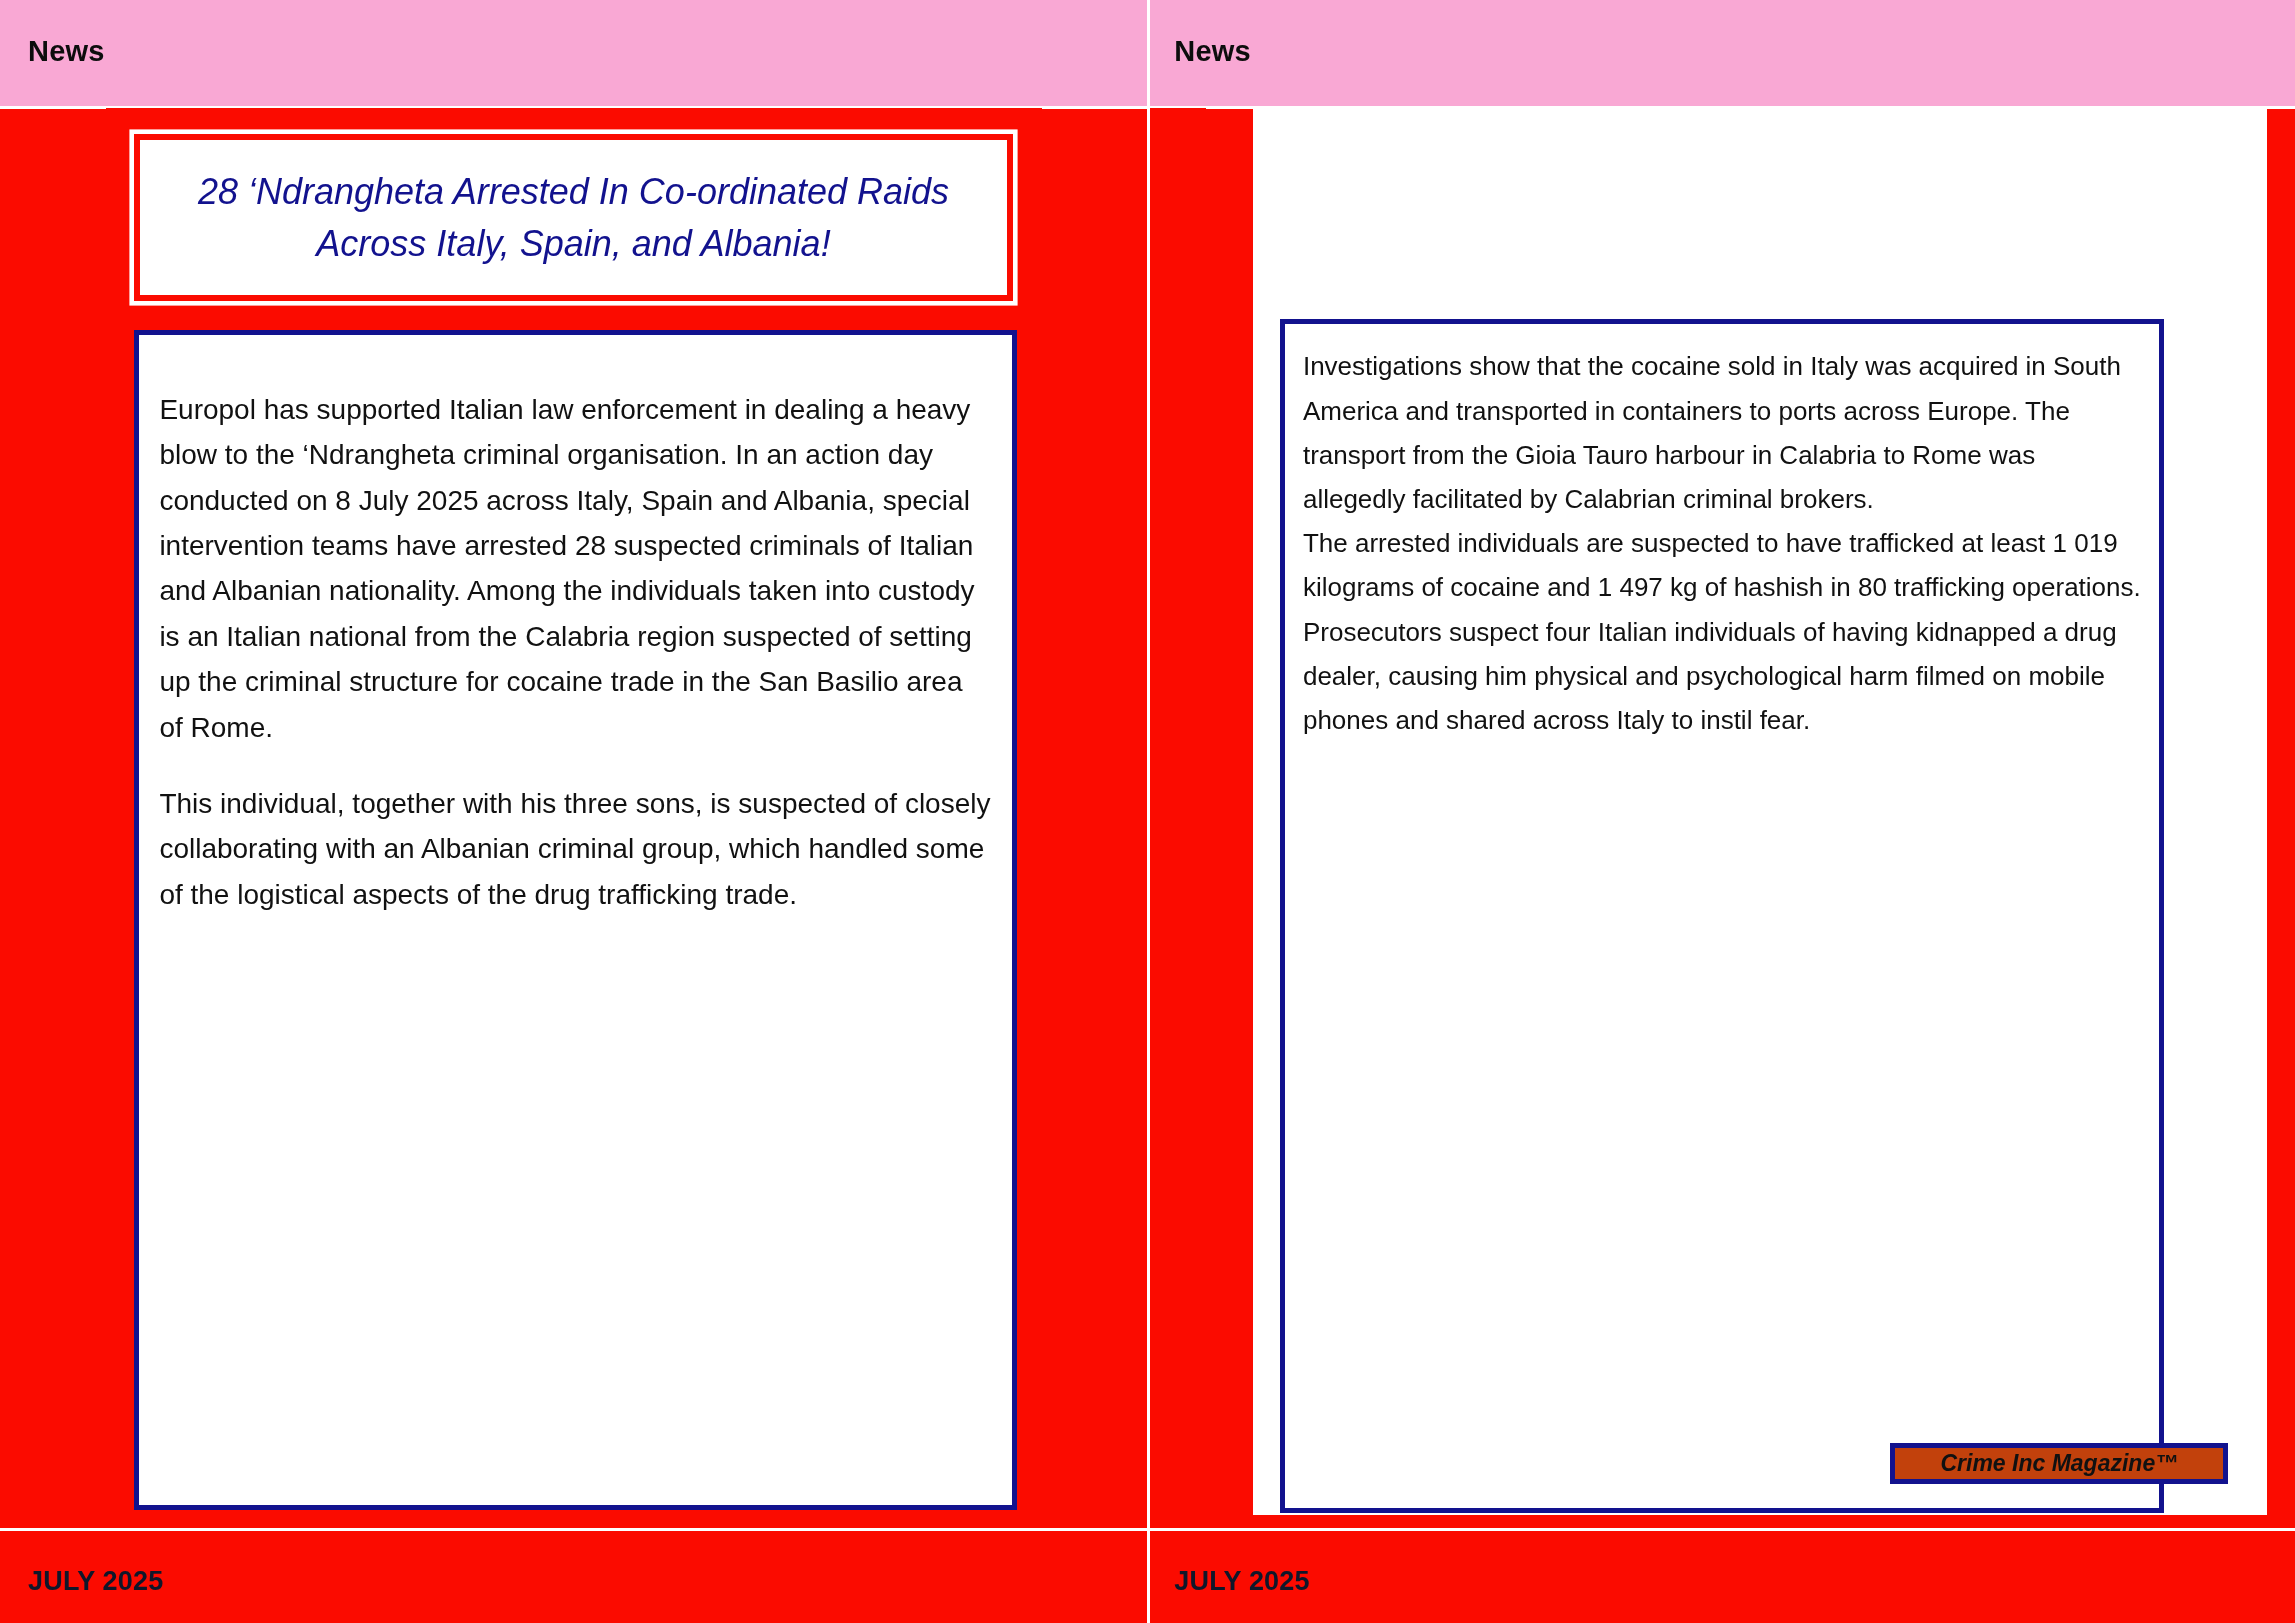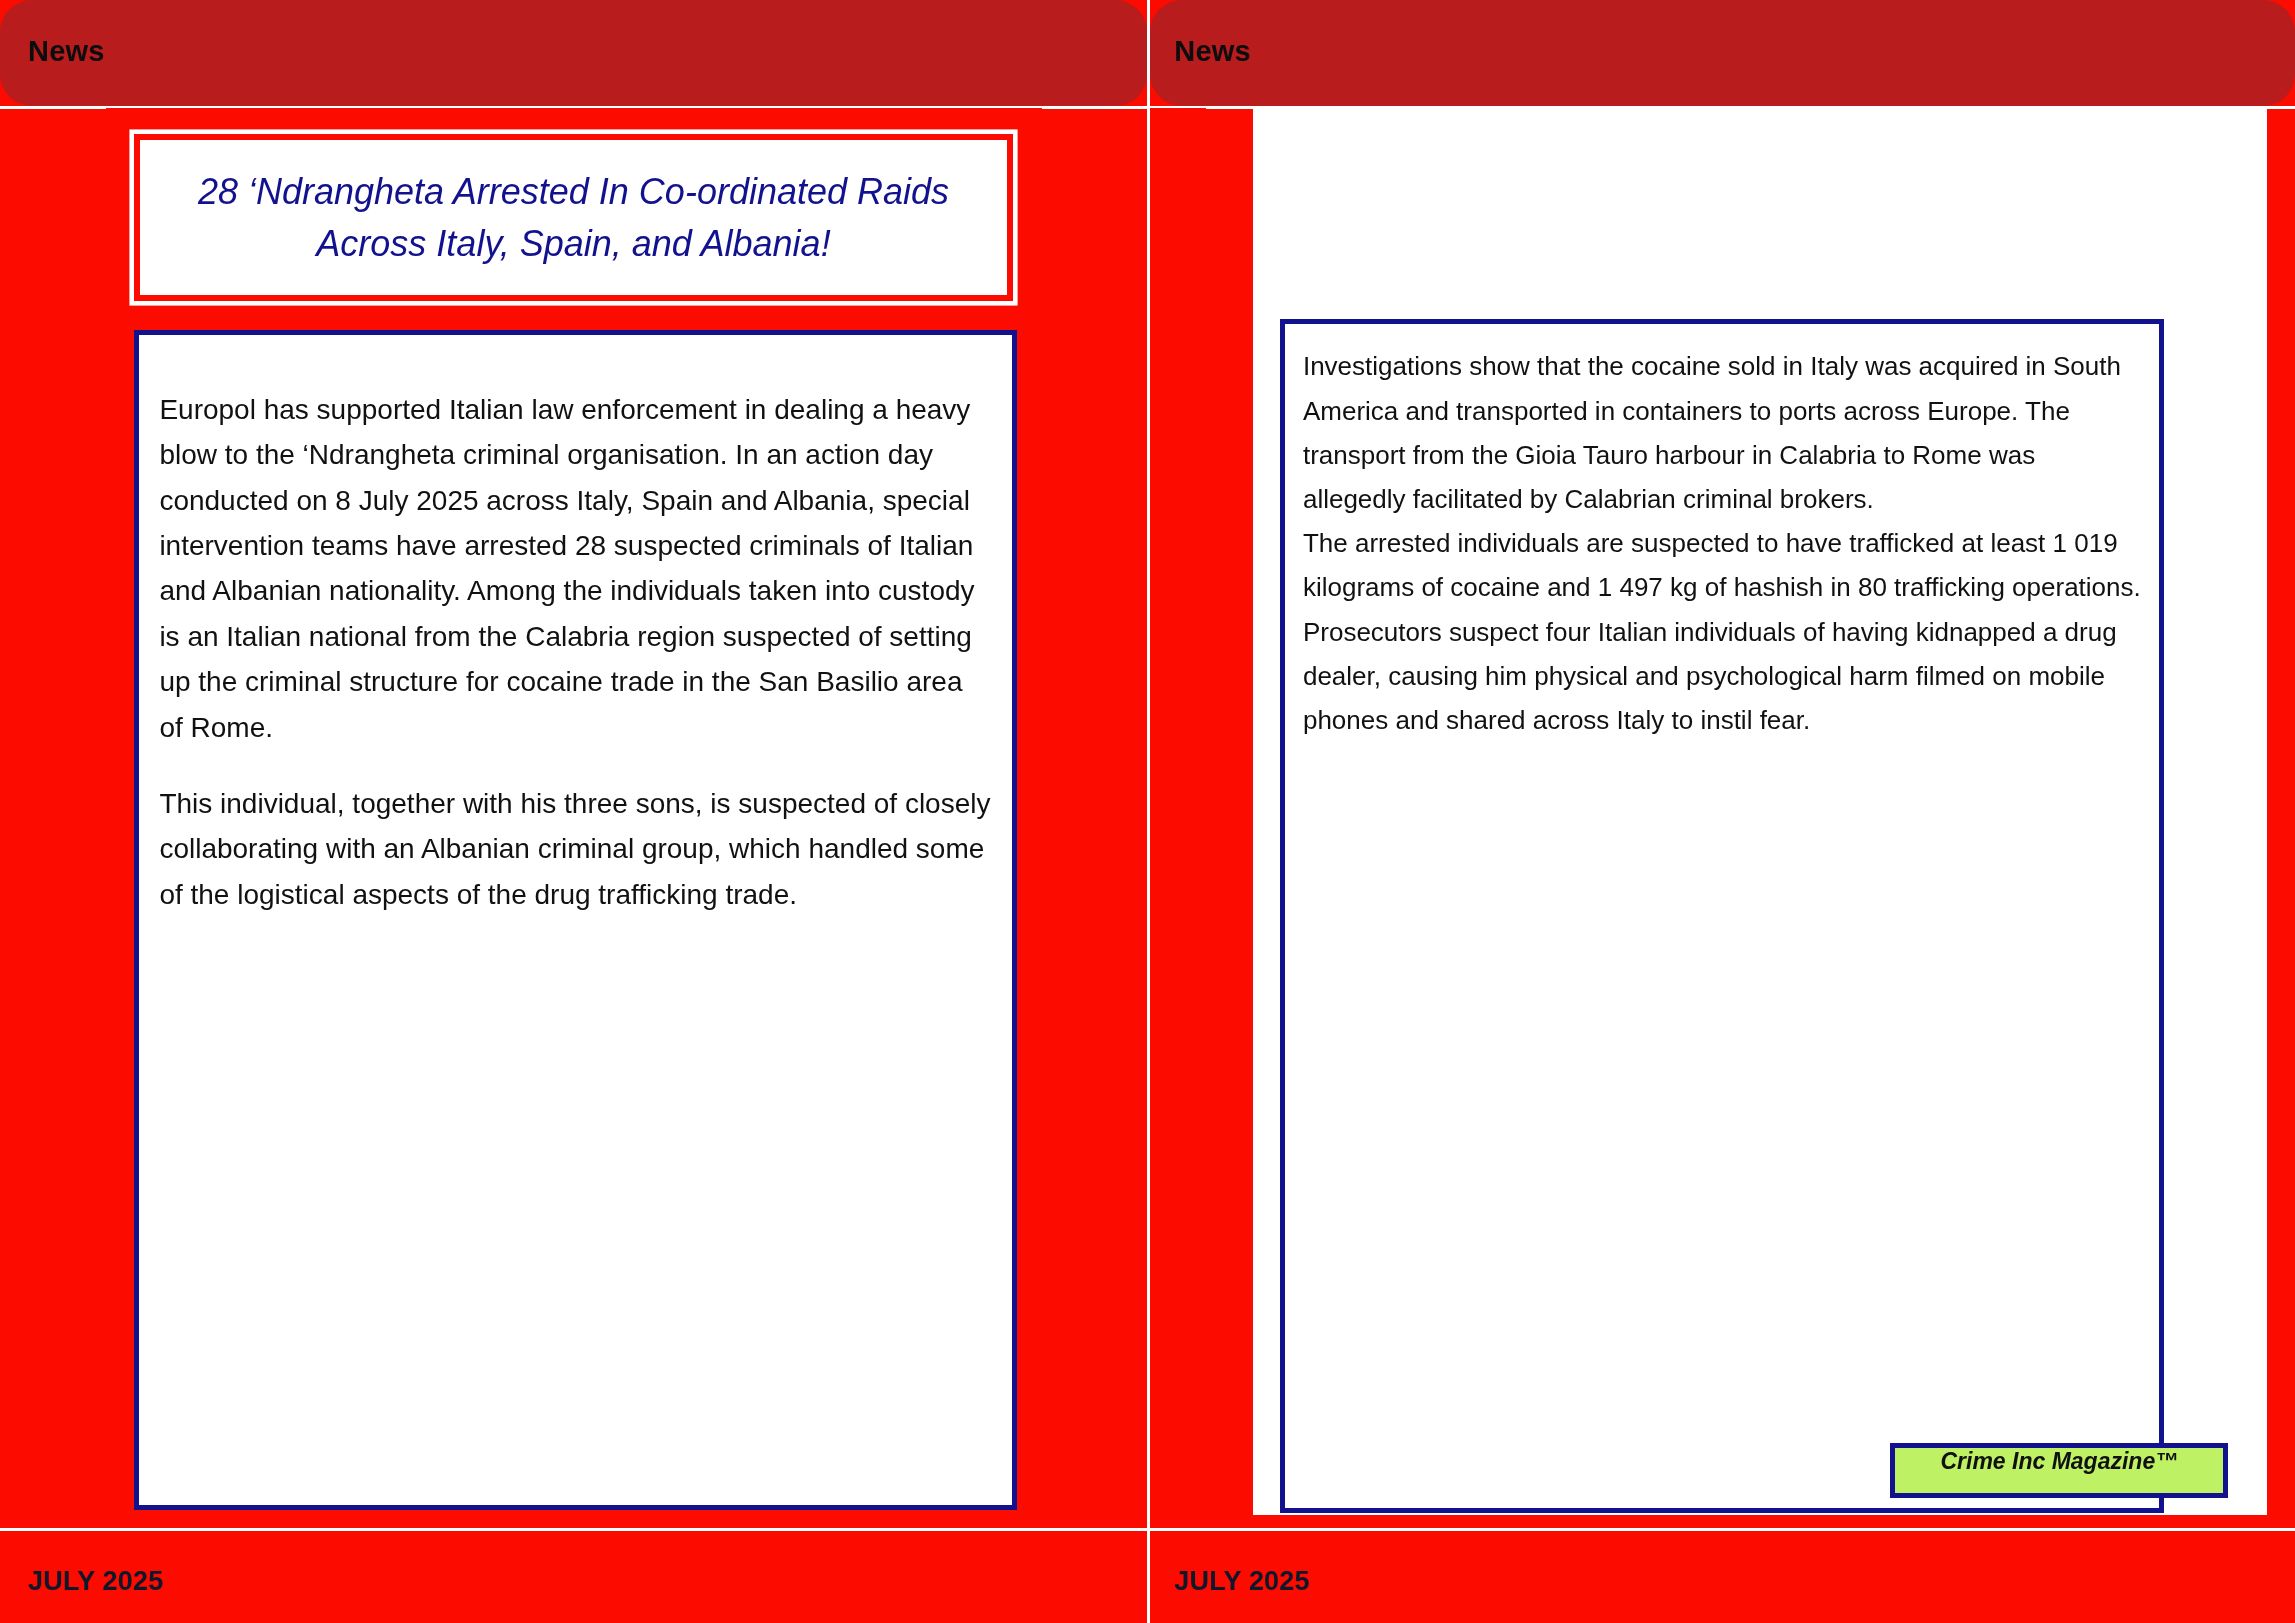--- a/index.html
+++ b/index.html
@@ -39,22 +39,21 @@
     width: 1145px;
   }
 
   
   .page-header {
     position: absolute;
     top: 0;
     left: 0;
     right: 0;
     height: 106px;
-    background: #b91c1c;
-    border-radius: 32px;
+    background: #f9a8d4;
   }
   .page-header .kicker {
     position: absolute;
     left: 28px;
     top: 35px;
     font-size: 29px;
     font-weight: bold;
     color: #0d0d0d;
     letter-spacing: 0.2px;
   }
@@ -221,26 +220,26 @@
   .body-text-right p {
     margin: 0;
   }
 
   
   .stamp {
     position: absolute;
     left: 740px;
     top: 1443px;
     width: 338px;
-    height: 55px;
-    background: #bef264;
+    height: 41px;
+    background: #c2410c;
     border: 5.6px solid #12128e;
     box-sizing: border-box;
     display: flex;
-    align-items: flex-start;
+    align-items: center;
     justify-content: center;
   }
   .stamp-text {
     font-family: "Liberation Sans", sans-serif;
     font-style: italic;
     font-weight: bold;
     font-size: 23px;
     color: #111111;
   }
 </style>

